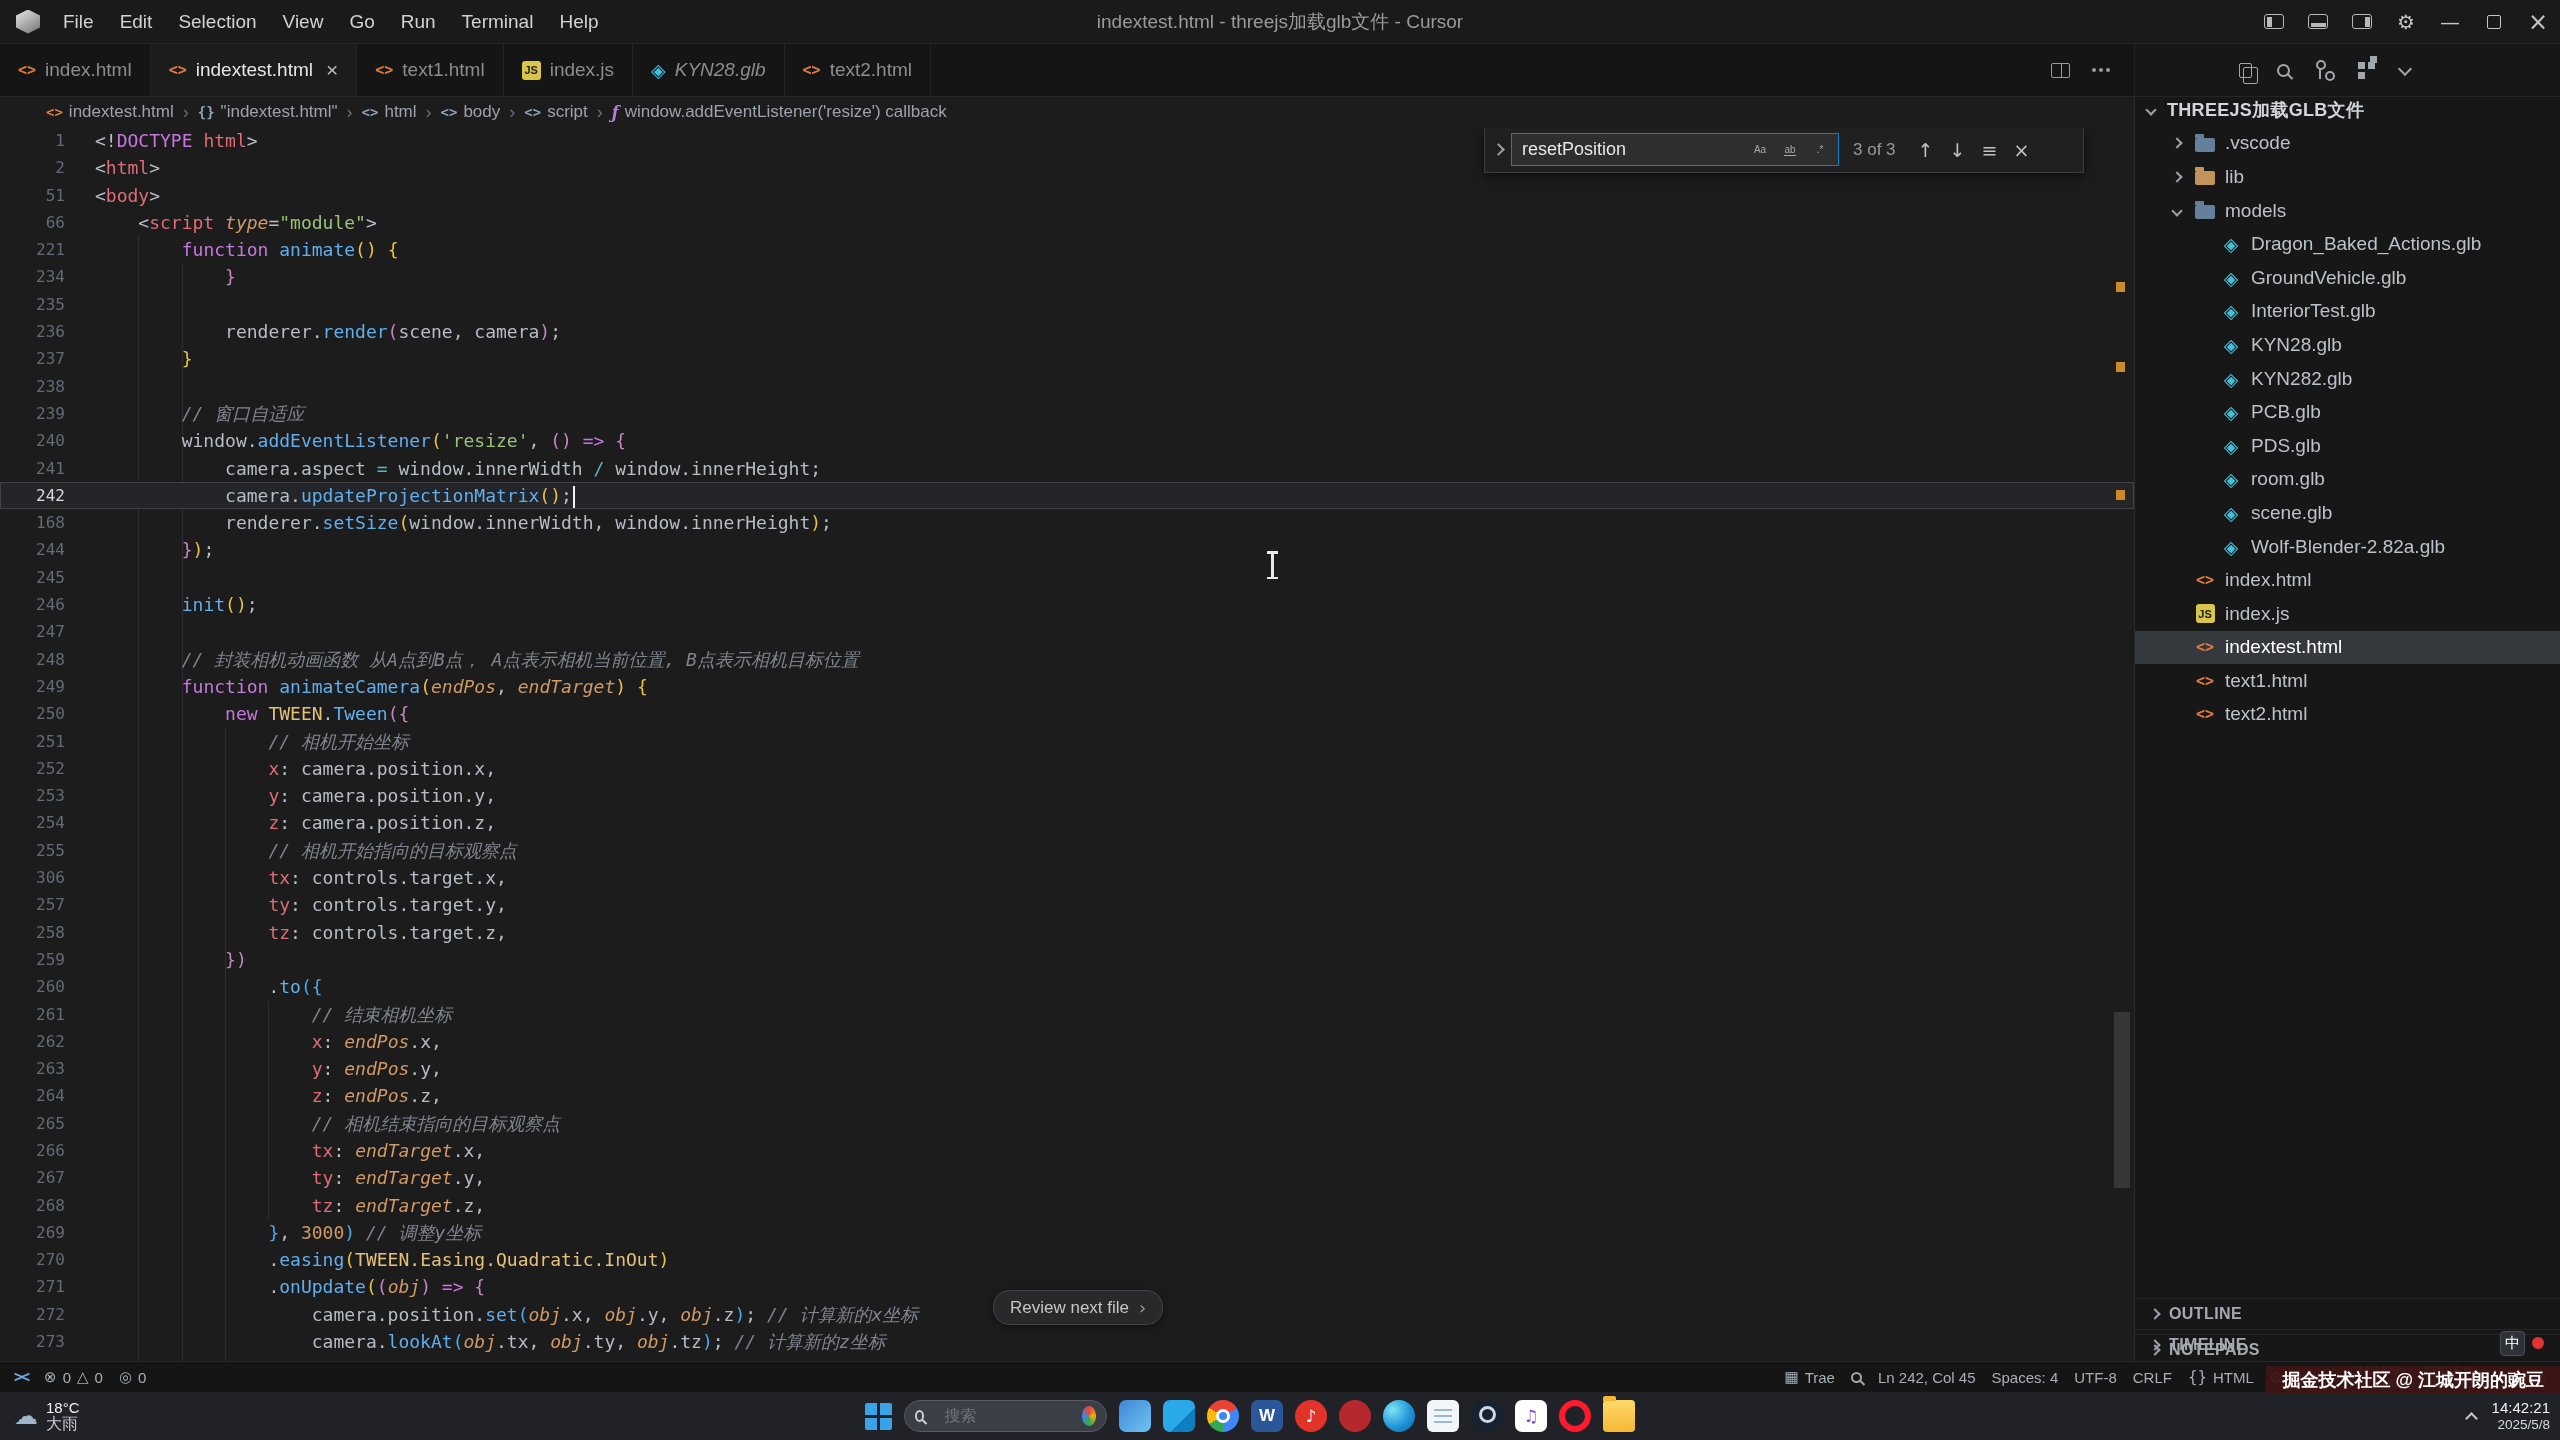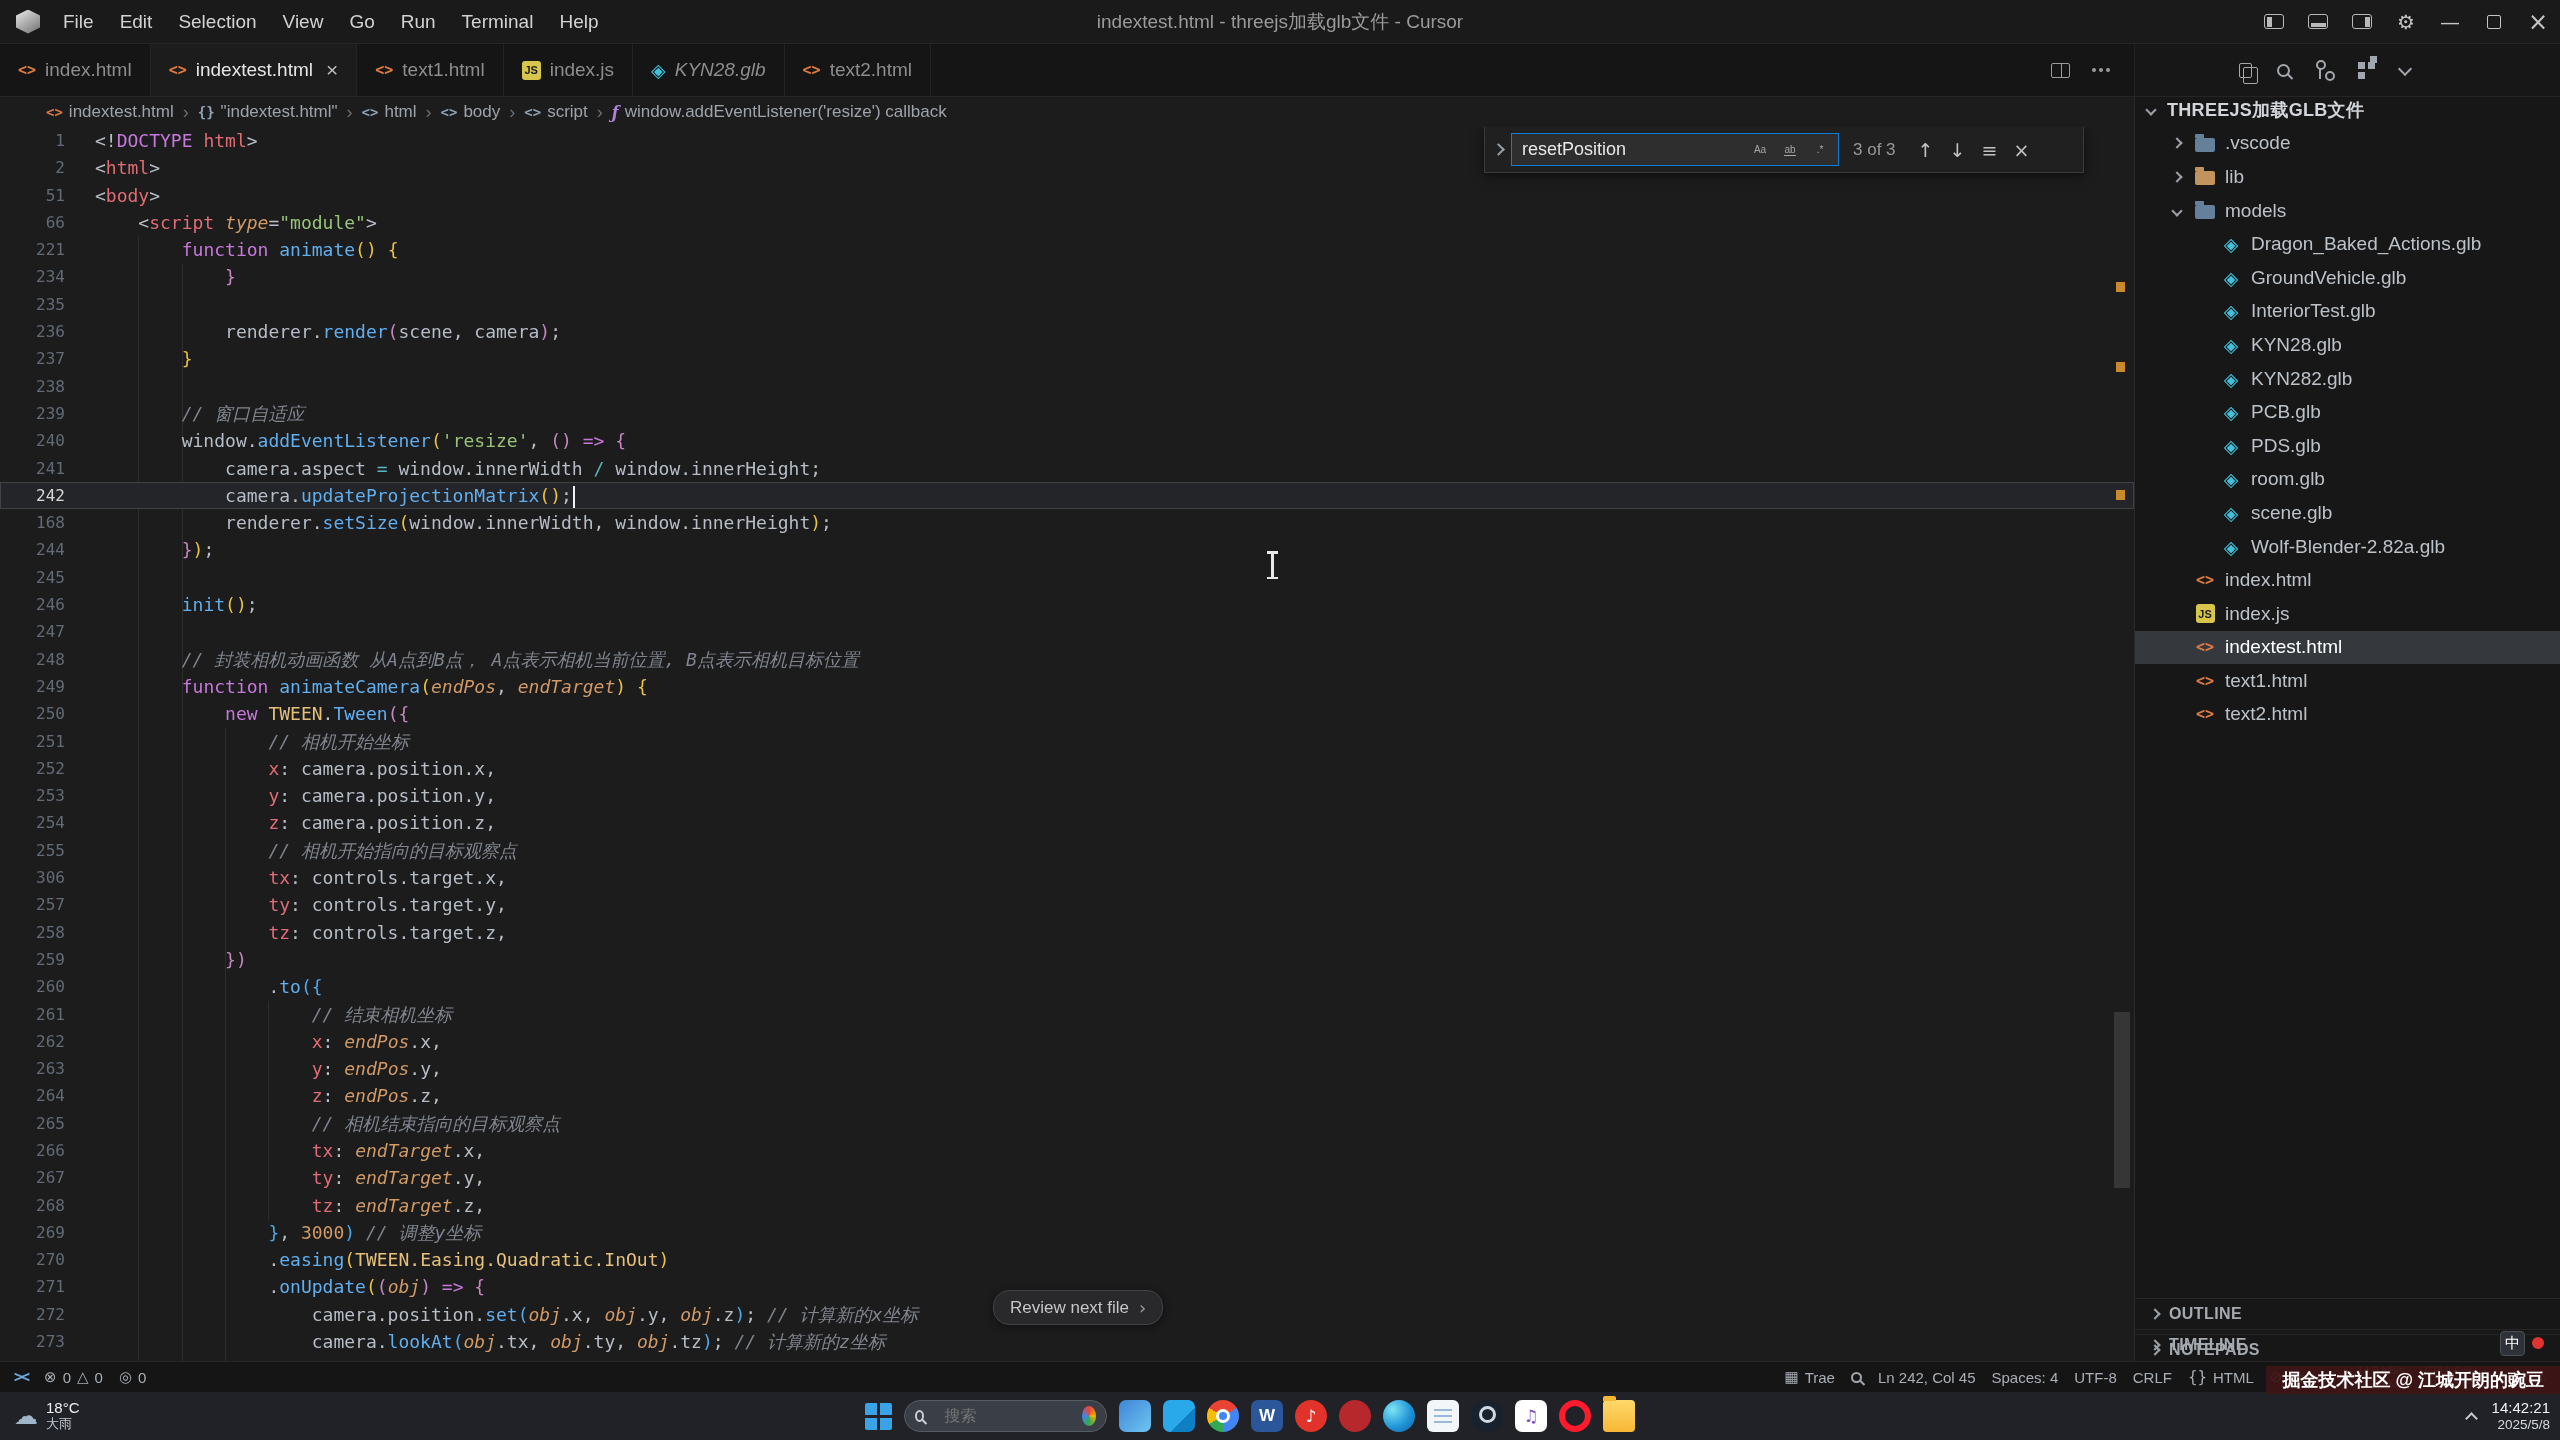--- a/index.html
+++ b/index.html
@@ -118,21 +118,21 @@
 #sb-stats{display:flex;gap:14px;margin:0 8px;font-size:11px;line-height:13px;color:#9aa0a6}
 #sb-stats .col{display:flex;flex-direction:column;justify-content:center}
 #watermark{position:absolute;right:0;top:1366px;height:28px;padding:0 16px;display:flex;align-items:center;background:rgba(62,22,22,.93);color:#fff;font-weight:700;font-size:18px;z-index:50;white-space:nowrap}
 
 
 #taskbar{position:absolute;left:0;right:0;top:1392px;height:48px;background:#202228;z-index:30}
 .weather{position:absolute;left:14px;top:50%;transform:translateY(-50%);display:flex;align-items:center;gap:8px}
 .weather .wicon{font-size:24px;color:#9fb6c9;font-family:"DejaVu Sans",sans-serif}
 .weather .wtxt{display:flex;flex-direction:column;line-height:16px}
 .weather .temp{font-size:15px;color:#eef1f4}
-.weather .desc{font-size:13px;color:#c3c9d2}
+.weather .desc{font-size:16px;color:#c3c9d2}
 .tb-center{position:absolute;left:865px;top:0;height:100%;display:flex;align-items:center;gap:12px}
 .win-start{width:27px;height:27px;border-radius:2px;background:linear-gradient(#202228,#202228) center/3px 100% no-repeat,linear-gradient(#202228,#202228) center/100% 3px no-repeat,#3aa3e8}
 .tsearch{width:203px;height:32px;border-radius:16px;background:#3a3e46;border:1px solid #565b64;display:flex;align-items:center;gap:20px;padding:0 10px}
 .tsearch .mag{width:12px;height:12px;border-color:#c9ced6}
 .tsearch .mag::after{background:#c9ced6}
 .tsearch input{background:transparent;border:none;outline:none;color:#d6d9de;font-size:16px;width:118px}
 .search-inline{width:20px;height:20px;border-radius:50%;background:conic-gradient(#e8453c,#f5b400,#34a853,#4285f4,#e8453c);margin-left:auto}
 .ticon{width:32px;height:32px;position:relative;flex:none}
 .t-widgets{background:linear-gradient(135deg,#3f84d6,#6ec6f2);border-radius:7px}
 .t-vscode{background:linear-gradient(135deg,#29a9ea 62%,#0f7fc4 62%);border-radius:7px}

